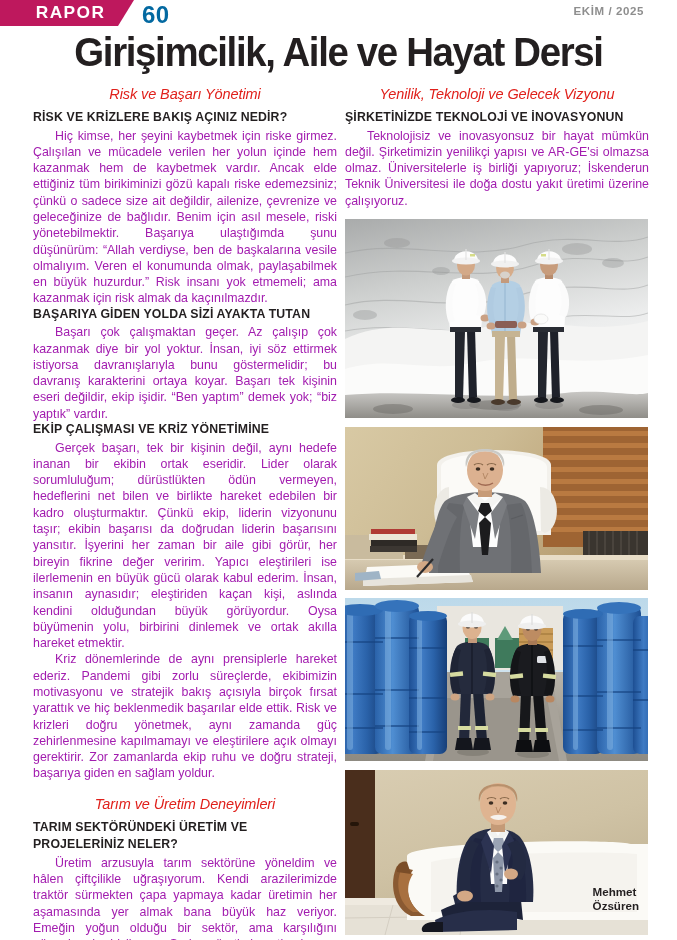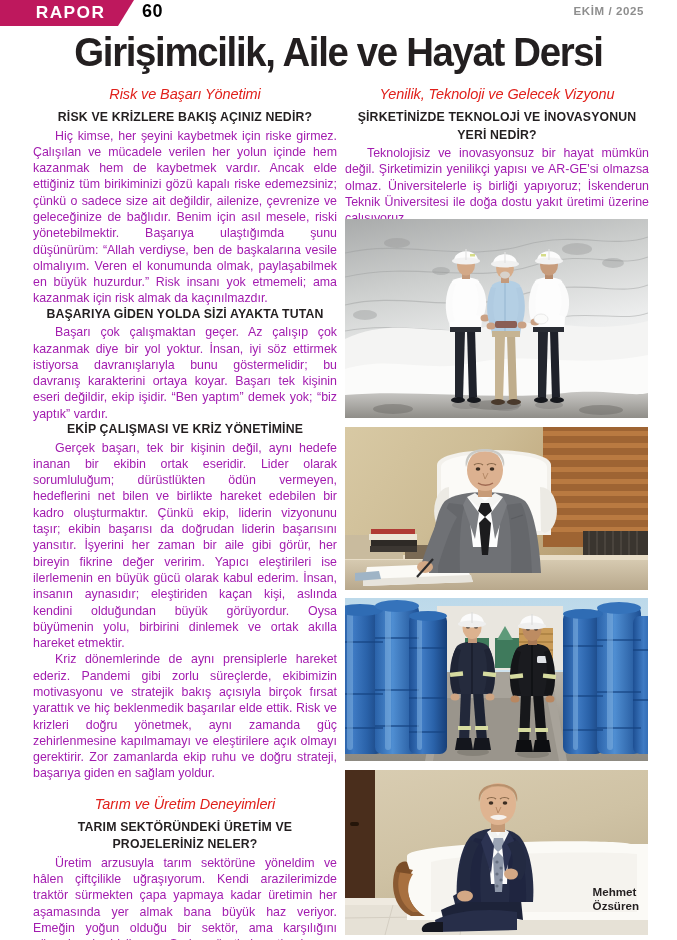--- a/index.html
+++ b/index.html
@@ -28,21 +28,21 @@
     color:#ffffff;
     font-size:17px;
     font-weight:bold;
     letter-spacing:1.4px;
     font-family:"Liberation Sans", sans-serif;
     padding-left:36px;
     transform:scaleX(1.02);
   }
   .page-number {
     position:absolute; left:142px; top:1px;
-    font-size:18px; font-weight:bold; color:#000000;
+    font-size:24px; font-weight:bold; color:#0369a1;
     letter-spacing:.4px;
   }
   .issue-date {
     position:absolute; right:33px; top:5px;
     font-size:11.5px; font-weight:bold; color:#8e8e8e;
     letter-spacing:.6px;
   }
 
   
   .headline {
@@ -73,21 +73,21 @@
     text-align:center;
     letter-spacing:-.1px;
     margin-bottom:7px;
     line-height:17px;
   }
   .kicker.spaced { margin-top:14px; }
 
   .qheading {
     font-size:12.3px;
     font-weight:bold;
-    text-align:center;
+    text-align:left;
     line-height:15.5px;
     letter-spacing:.15px;
     color:#231f20;
     margin-bottom:2px;
   }
 
   p.body {
     font-size:12.4px;
     line-height:16.3px;
     text-align:justify;
@@ -146,21 +146,20 @@
   <div class="kicker spaced">Tarım ve Üretim Deneyimleri</div>
   <div class="qheading">TARIM SEKTÖRÜNDEKİ ÜRETİM VE</div>
   <div class="qheading">PROJELERİNİZ NELER?</div>
   <p class="body">Üretim arzusuyla tarım sektörüne yöneldim ve hâlen çiftçilikle uğraşıyorum. Kendi arazilerimizde traktör sürmekten çapa yapmaya kadar üretimin her aşamasında yer almak bana büyük haz veriyor. Emeğin yoğun olduğu bir sektör, ama karşılığını görmek paha biçilemez. Sadece üretimle yetinmiyoruz; tarımda inovasyonu da önemsiyoruz. AR-GE çalışmalarıyla dijital gübreleme yöntemlerini geliştiriyor ve Rusya'da yapacağımız incelemelerde edineceğimiz bilgi ve tecrübeleri Türkiye'de uygulamayı hedefliyoruz.</p>
 
 </div>
 
 <div class="col-right">
   <div class="kicker">Yenilik, Teknoloji ve Gelecek Vizyonu</div>
   <div class="qheading">ŞİRKETİNİZDE TEKNOLOJİ VE İNOVASYONUN</div>
-  <div class="qheading">YERİ NEDİR?</div>
   <p class="body">Teknolojisiz ve inovasyonsuz bir hayat mümkün değil. Şirketimizin yenilikçi yapısı ve AR-GE'si olmazsa olmaz. Üniversitelerle iş birliği yapıyoruz; İskenderun Teknik Üniversitesi ile doğa dostu yakıt üretimi üzerine çalışıyoruz.</p>
 </div>
 
 <div class="photo" style="top:219px;height:199px;">
   <svg viewBox="0 0 303 199" preserveAspectRatio="none">
     <defs>
       <linearGradient id="qbg" x1="0" y1="0" x2="0.3" y2="1">
         <stop offset="0%" stop-color="#a9abab"></stop>
         <stop offset="38%" stop-color="#cfd1d0"></stop>
         <stop offset="70%" stop-color="#eceded"></stop>

